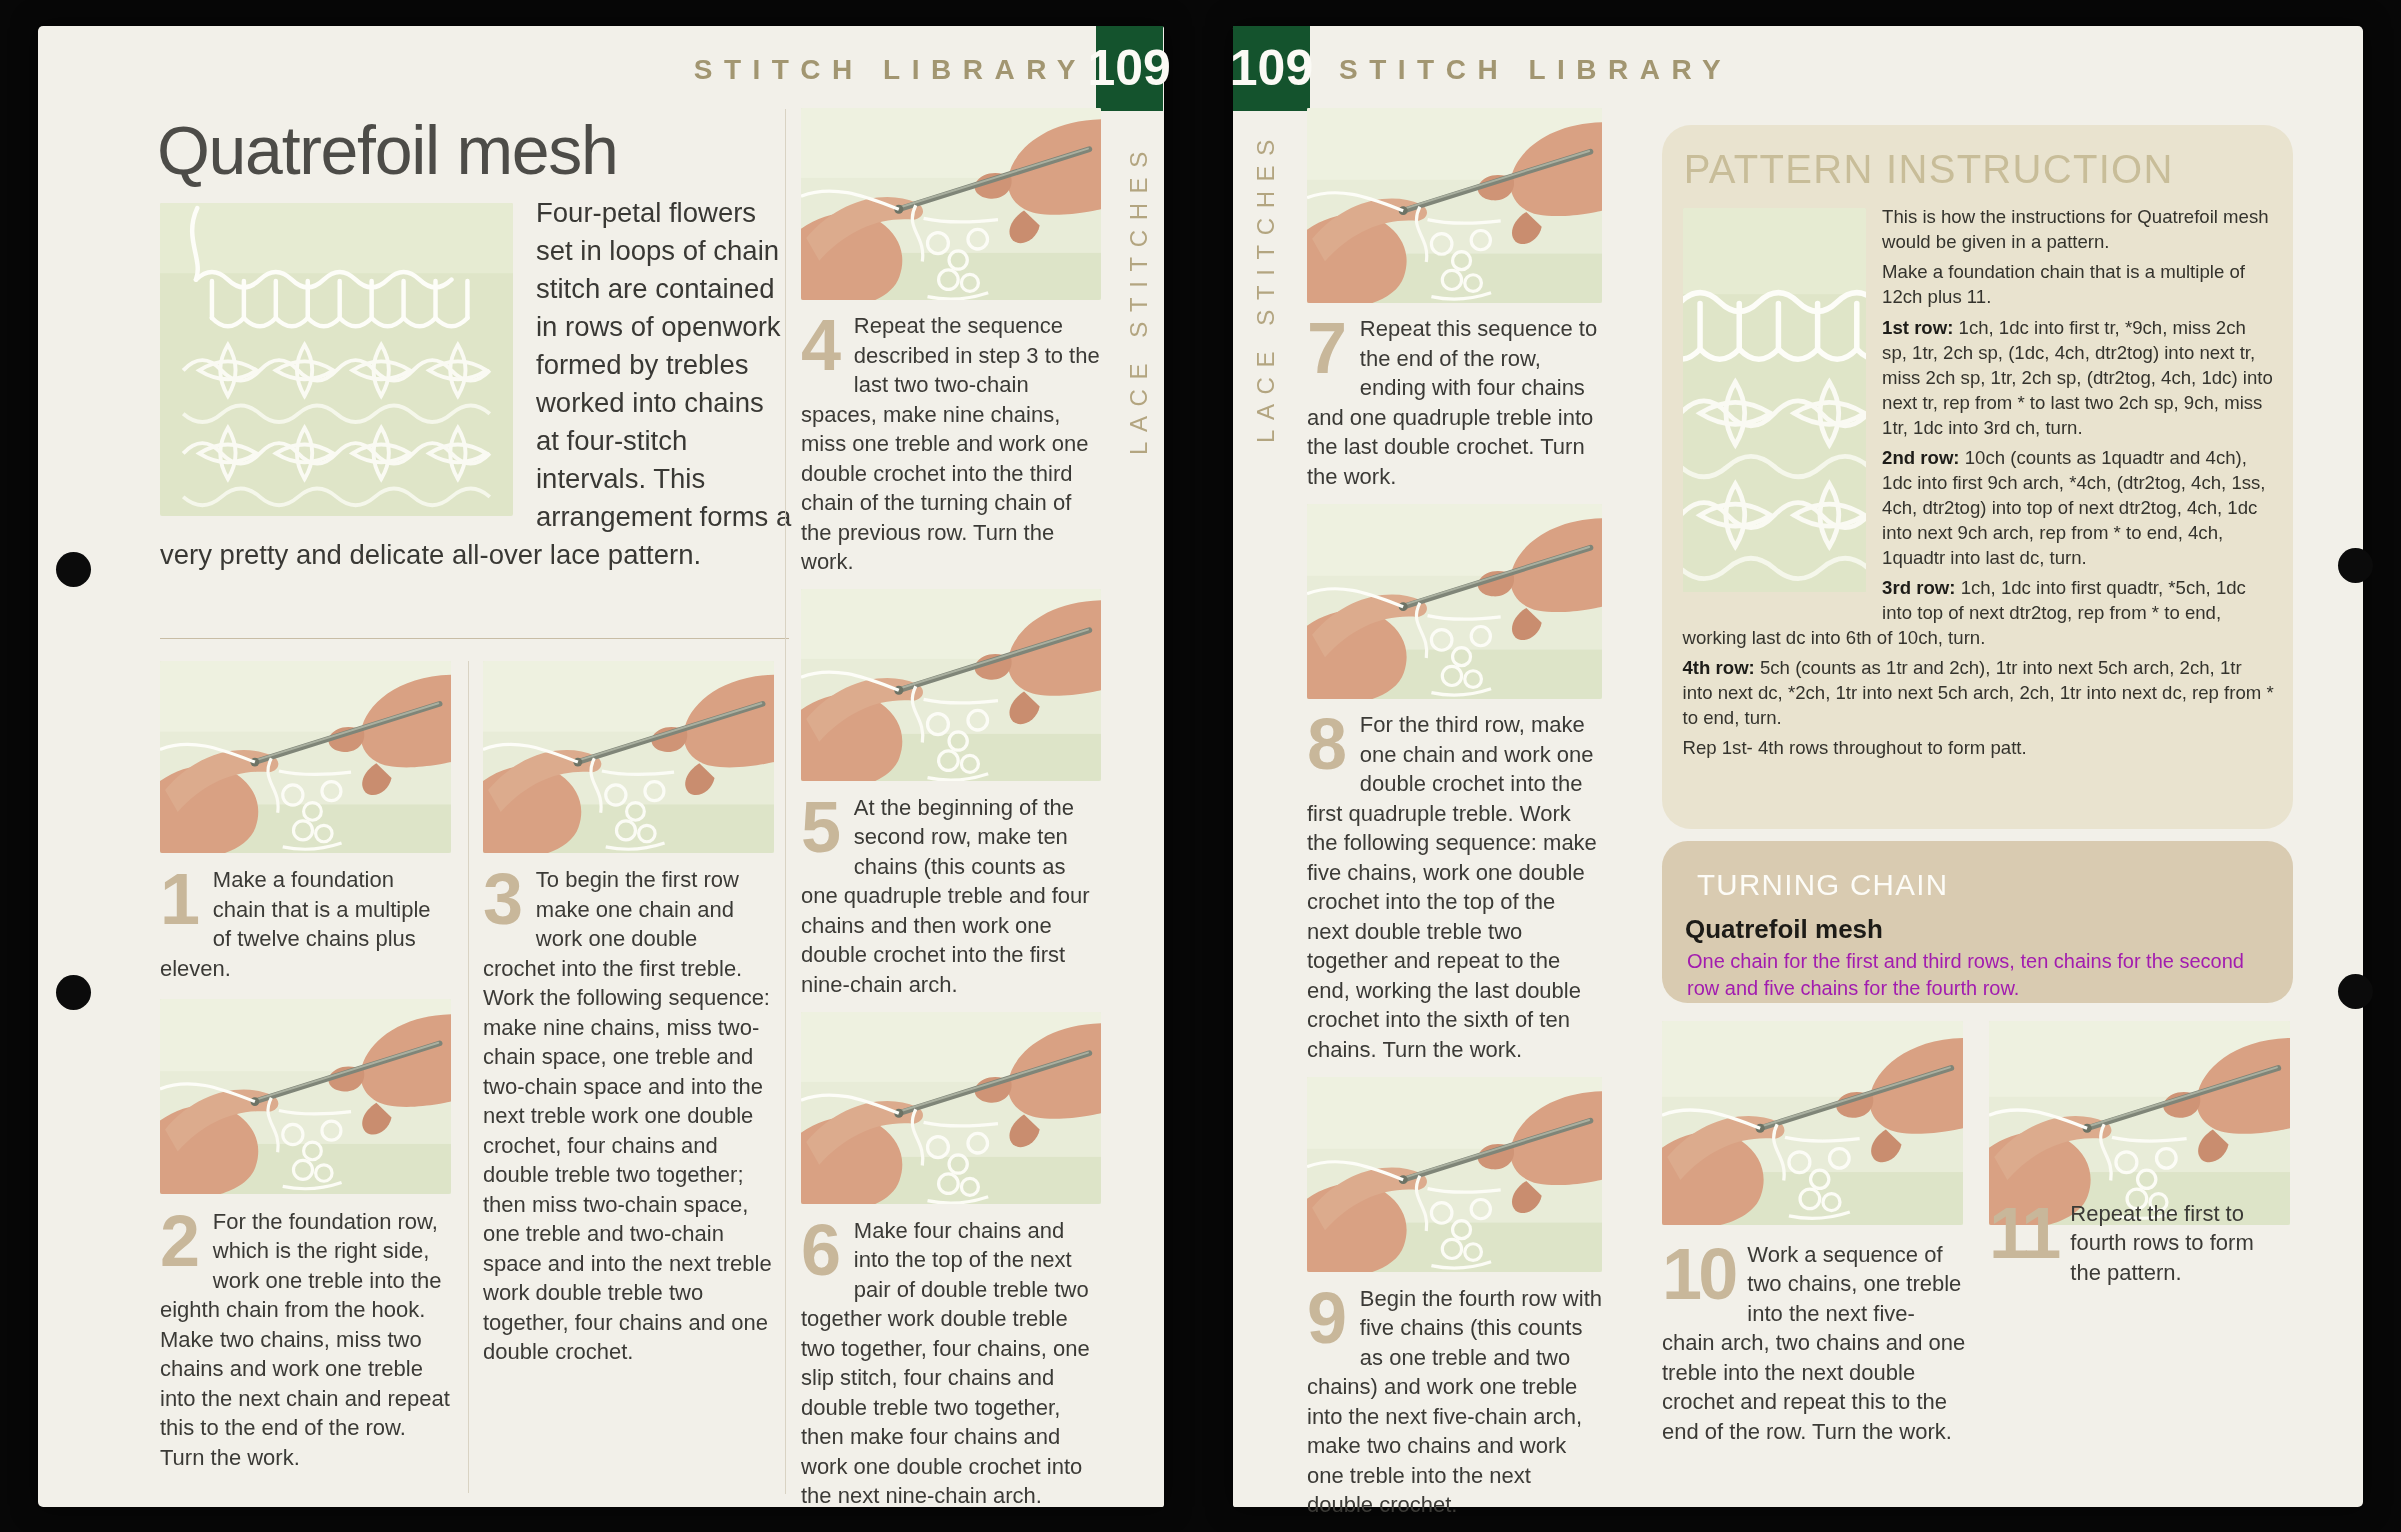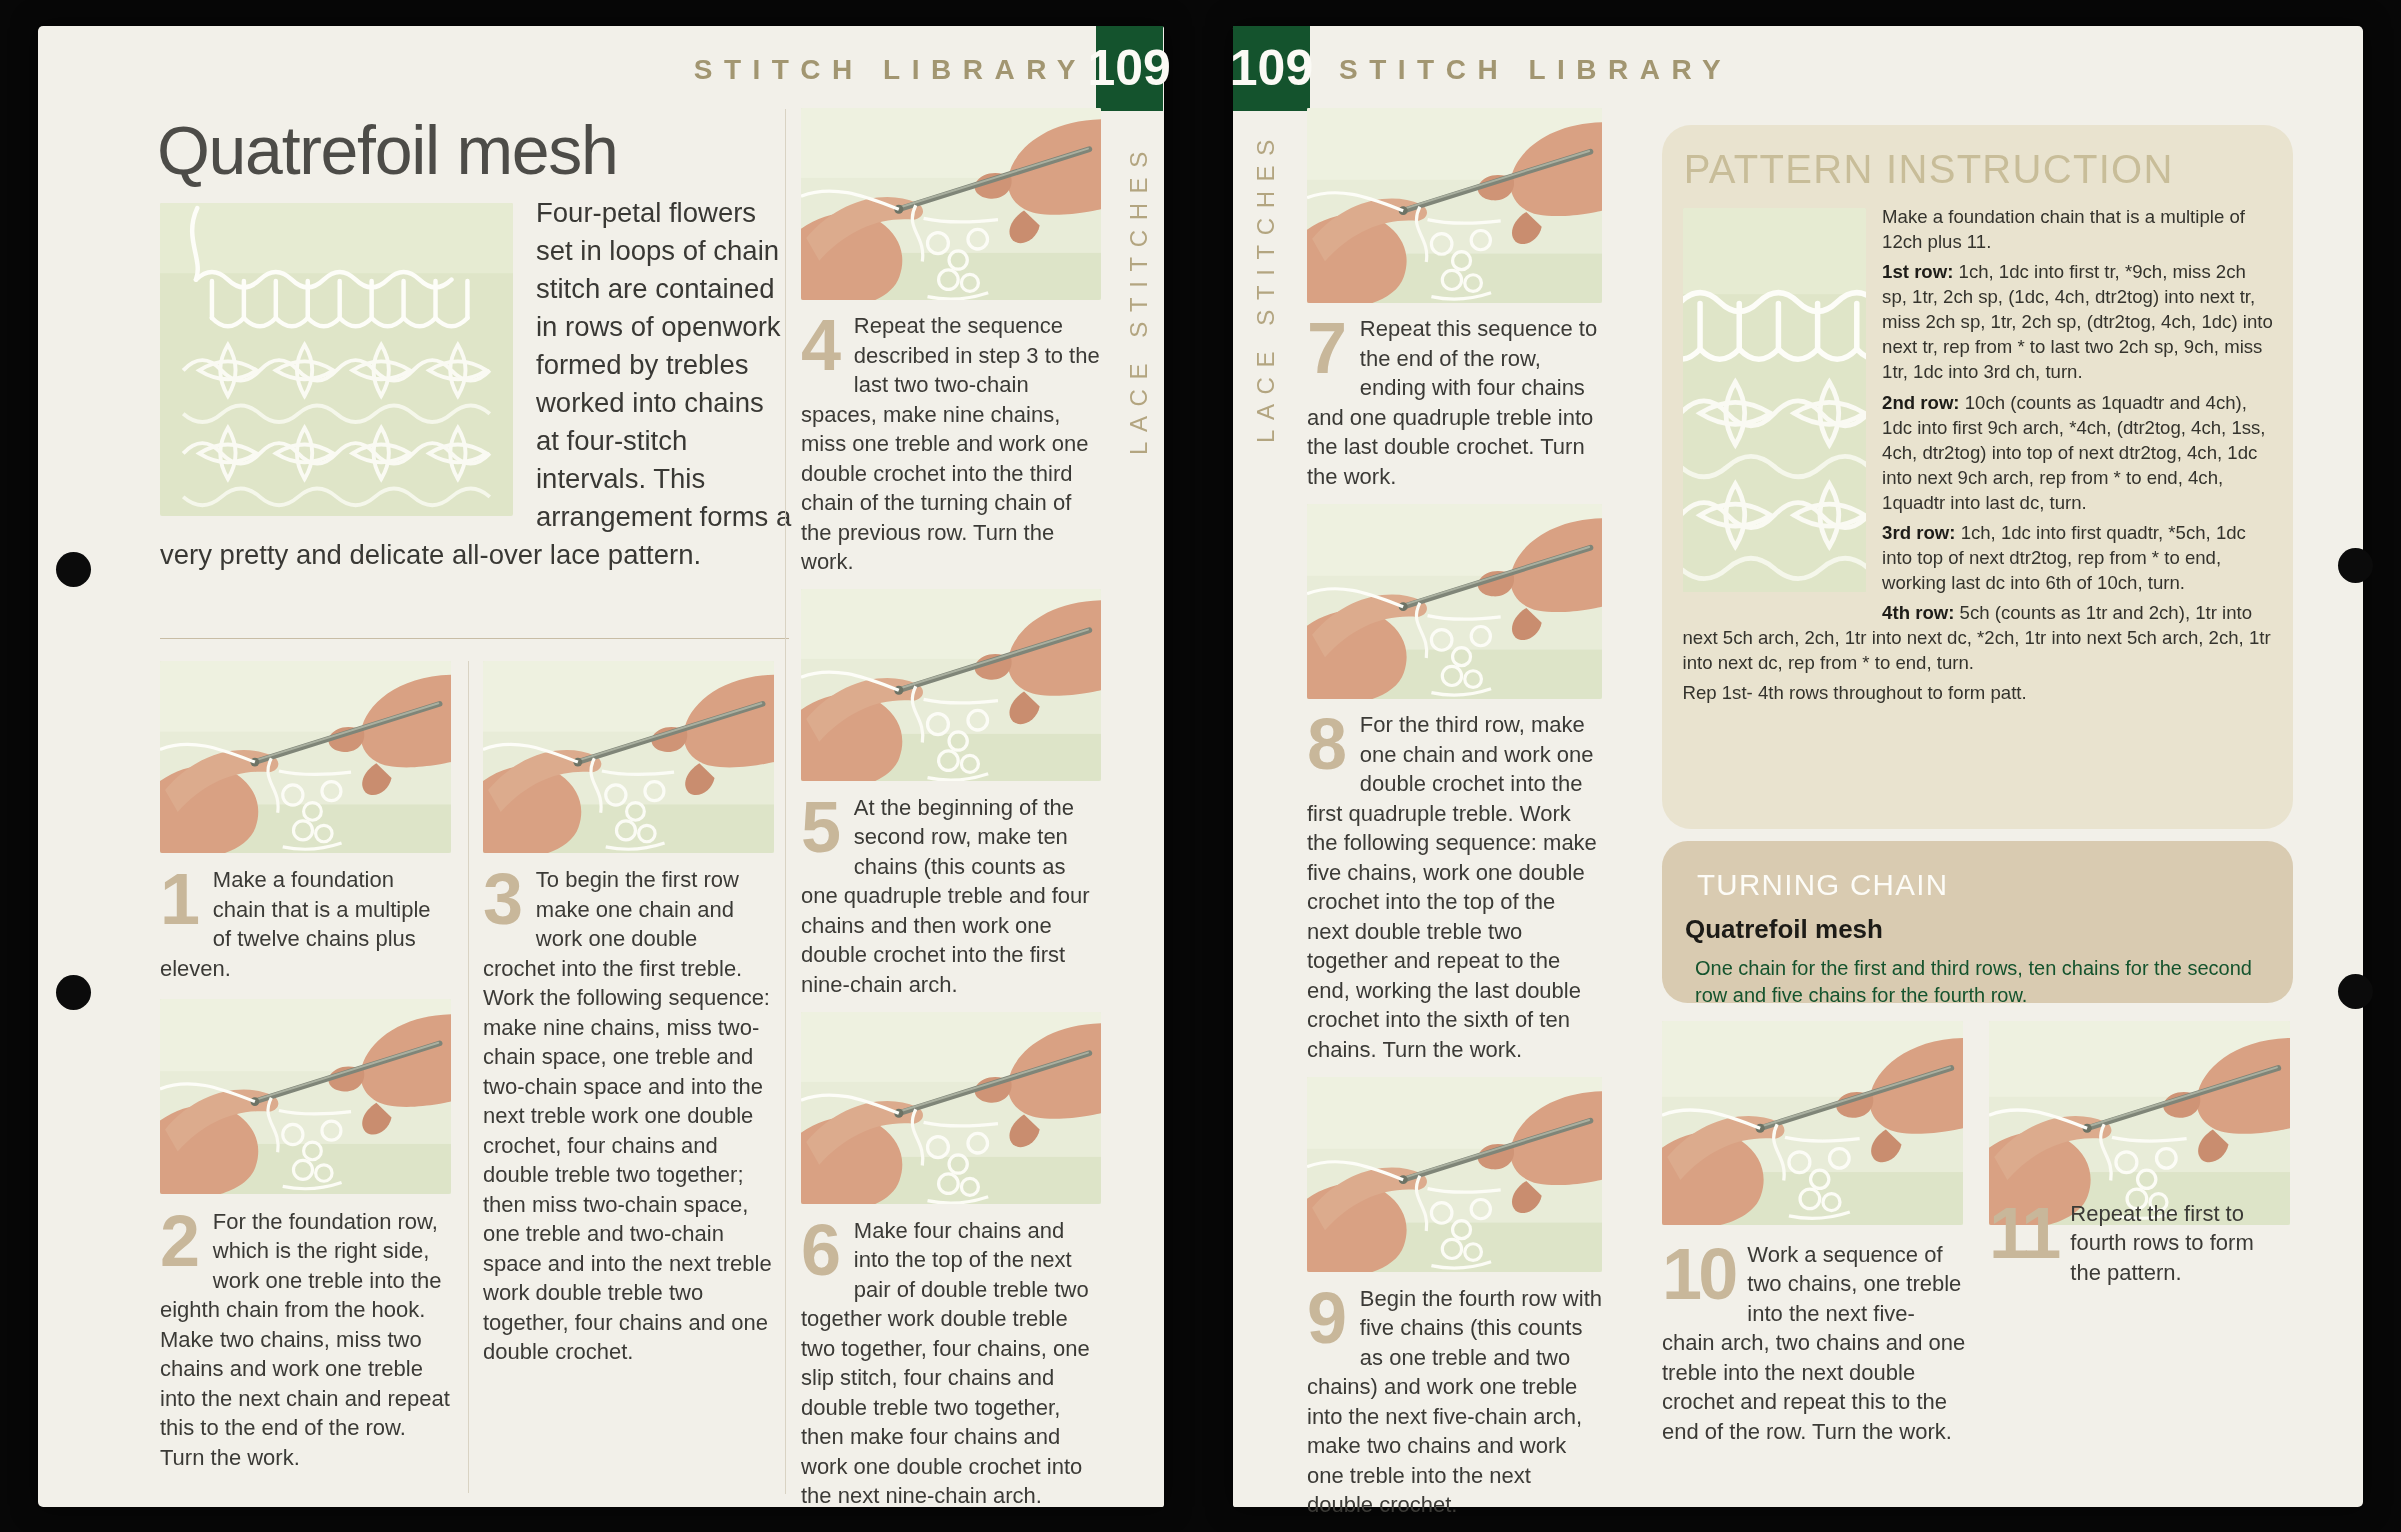--- a/index.html
+++ b/index.html
@@ -42,21 +42,21 @@
 
   .pattern-box{position:absolute;left:429px;top:99px;width:631px;height:704px;background:#e9e3cf;border-radius:29px;padding:22px 19px 12.8px 20.5px;box-sizing:border-box;overflow:hidden;}
   .pattern-box h2{margin:0 0 12.8px 1.3px;font-size:40px;font-weight:400;letter-spacing:1.3px;color:#c8bd99;}
   .pattern-photo{float:left;width:183px;height:384px;margin:3.8px 16.6px 9px 0;overflow:hidden;border-radius:1.3px;background:#e0e6c9;}
   .pattern-box p{margin:0 0 5.1px 0;font-size:18.6px;line-height:25px;color:#34332d;}
   .pattern-box b{color:#1d1c18;}
 
   .turning-box{position:absolute;left:429px;top:815px;width:631px;height:162px;background:#d9cbb1;border-radius:25.6px;padding:15.4px 23px;box-sizing:border-box;}
   .turning-box h2{margin:12px;font-size:29.5px;font-weight:400;letter-spacing:1.3px;color:#fdfcf7;}
   .turning-box h3{margin:5.1px 0 2.6px 0;font-size:26px;font-weight:700;color:#1c1b17;}
-  .turning-box p{margin:10px;font-size:20px;line-height:27px;color:#14532d;}
+  .turning-box p{margin:2px;font-size:20px;line-height:27px;color:#a21caf;}
 
   .abs{position:absolute;}
 </style>
 </head>
 <body>
 
 <div class="page" id="page-left">
   <div class="header-label" style="top:28px;right:77px;">STITCH LIBRARY</div>
   <div class="numbox" style="right:1.3px;top:0;width:67px;height:85px;">109</div>
   <div class="sidebar-vert" style="right:11.5px;top:70px;height:359px;">LACE STITCHES</div>
@@ -423,20 +423,21 @@
         <path d="M305,392 Q350,364 395,392 Q350,420 305,392 Z"></path>
               <path d="M350,352 Q374,392 350,432 Q326,392 350,352 Z"></path>
         <path d="M425,392 Q470,364 515,392 Q470,420 425,392 Z"></path>
               <path d="M470,352 Q494,392 470,432 Q446,392 470,352 Z"></path>
       </g>
       <path d="M40,330 q30,26 60,0 t60,0 t60,0 t60,0 t60,0 t60,0 t60,0 t60,0" opacity="0.8"></path>
       <path d="M40,460 q30,26 60,0 t60,0 t60,0 t60,0 t60,0 t60,0 t60,0 t60,0" opacity="0.8"></path>
     </g>
   </svg>
 </div>
+    <p>This is how the instructions for Quatrefoil mesh would be given in a pattern.</p>
     <p>Make a foundation chain that is a multiple of 12ch plus 11.</p>
     <p><b>1st row:</b> <span>1ch, 1dc into first tr, *9ch, miss 2ch sp, 1tr, 2ch sp, (1dc, 4ch, dtr2tog) into next tr, miss 2ch sp, 1tr, 2ch sp, (dtr2tog, 4ch, 1dc) into next tr, rep from * to last two 2ch sp, 9ch, miss 1tr, 1dc into 3rd ch, turn.</span></p>
     <p><b>2nd row:</b> <span>10ch (counts as 1quadtr and 4ch), 1dc into first 9ch arch, *4ch, (dtr2tog, 4ch, 1ss, 4ch, dtr2tog) into top of next dtr2tog, 4ch, 1dc into next 9ch arch, rep from * to end, 4ch, 1quadtr into last dc, turn.</span></p>
     <p><b>3rd row:</b> <span>1ch, 1dc into first quadtr, *5ch, 1dc into top of next dtr2tog, rep from * to end, working last dc into 6th of 10ch, turn.</span></p>
     <p><b>4th row:</b> <span>5ch (counts as 1tr and 2ch), 1tr into next 5ch arch, 2ch, 1tr into next dc, *2ch, 1tr into next 5ch arch, 2ch, 1tr into next dc, rep from * to end, turn.</span></p>
     <p>Rep 1st- 4th rows throughout to form patt.</p>
   </div>
 
   <div class="turning-box">
     <h2>TURNING CHAIN</h2>

